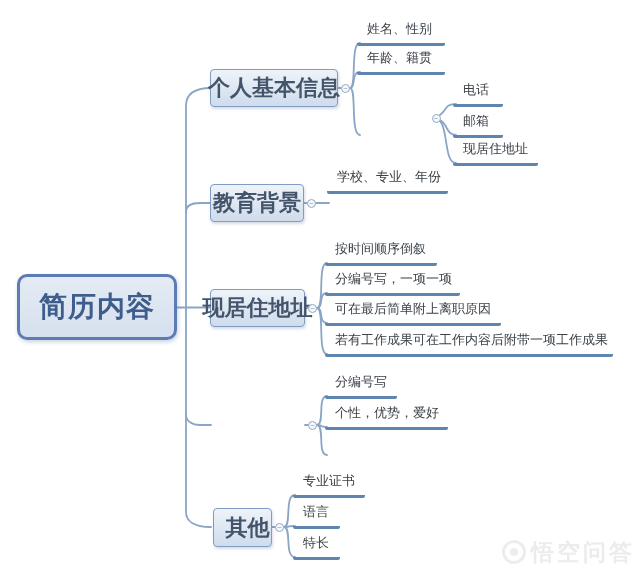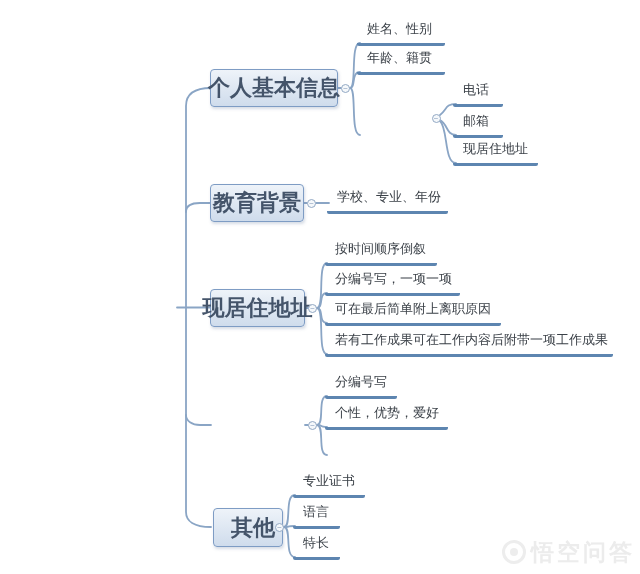--- a/index.html
+++ b/index.html
@@ -90,40 +90,41 @@
       <path d="M 317 425 C 324 425 318 427 327 427"></path>
       <path d="M 317 425 C 325 425 317 455 327 455"></path>
 
       <path d="M 272 527 H 275"></path>
       <path d="M 284 527 C 292 527 284 495 295 495"></path>
       <path d="M 284 527 C 291 527 285 526 295 526"></path>
       <path d="M 284 527 C 292 527 284 557 295 557"></path>
     </g>
   </svg>
 
+  <div class="root-node">简历内容</div>
 
   <div class="branch-node" style="left:210px;top:69px;width:128px;">个人基本信息</div>
   <div class="branch-node" style="left:210px;top:184px;width:94px;">教育背景</div>
   <div class="branch-node" style="left:210px;top:289px;width:95px;">现居住地址</div>
-  <div class="branch-node" style="left:213px;top:508px;width:70px;height:39px;padding-left:10px;">其他</div>
+  <div class="branch-node" style="left:213px;top:508px;width:59px;height:39px;padding-left:10px;">其他</div>
 
   <div class="toggle" style="left:341px;top:83.5px;">−</div>
   <div class="toggle" style="left:431.5px;top:113.5px;">−</div>
   <div class="toggle" style="left:307px;top:198.5px;">−</div>
   <div class="toggle" style="left:308px;top:303.5px;">−</div>
   <div class="toggle" style="left:308px;top:420.5px;">−</div>
   <div class="toggle" style="left:275px;top:522.5px;">−</div>
 
   <div class="leaf" style="left:357px;top:20px;width:88px;">姓名、性别</div>
   <div class="leaf" style="left:357px;top:49px;width:88px;">年龄、籍贯</div>
   <div class="leaf" style="left:453px;top:81px;width:50px;">电话</div>
   <div class="leaf" style="left:453px;top:112px;width:50px;">邮箱</div>
   <div class="leaf" style="left:453px;top:140px;width:85px;">现居住地址</div>
 
-  <div class="leaf" style="left:327px;top:188px;width:121px;">学校、专业、年份</div>
+  <div class="leaf" style="left:327px;top:168px;width:121px;">学校、专业、年份</div>
 
   <div class="leaf" style="left:325px;top:240px;width:112px;">按时间顺序倒叙</div>
   <div class="leaf" style="left:325px;top:270px;width:135px;">分编号写，一项一项</div>
   <div class="leaf" style="left:325px;top:300px;width:176px;">可在最后简单附上离职原因</div>
   <div class="leaf" style="left:325px;top:331px;width:288px;">若有工作成果可在工作内容后附带一项工作成果</div>
 
   <div class="leaf" style="left:325px;top:373px;width:72px;">分编号写</div>
   <div class="leaf" style="left:325px;top:404px;width:123px;">个性，优势，爱好</div>
 
   <div class="leaf" style="left:293px;top:472px;width:72px;">专业证书</div>

